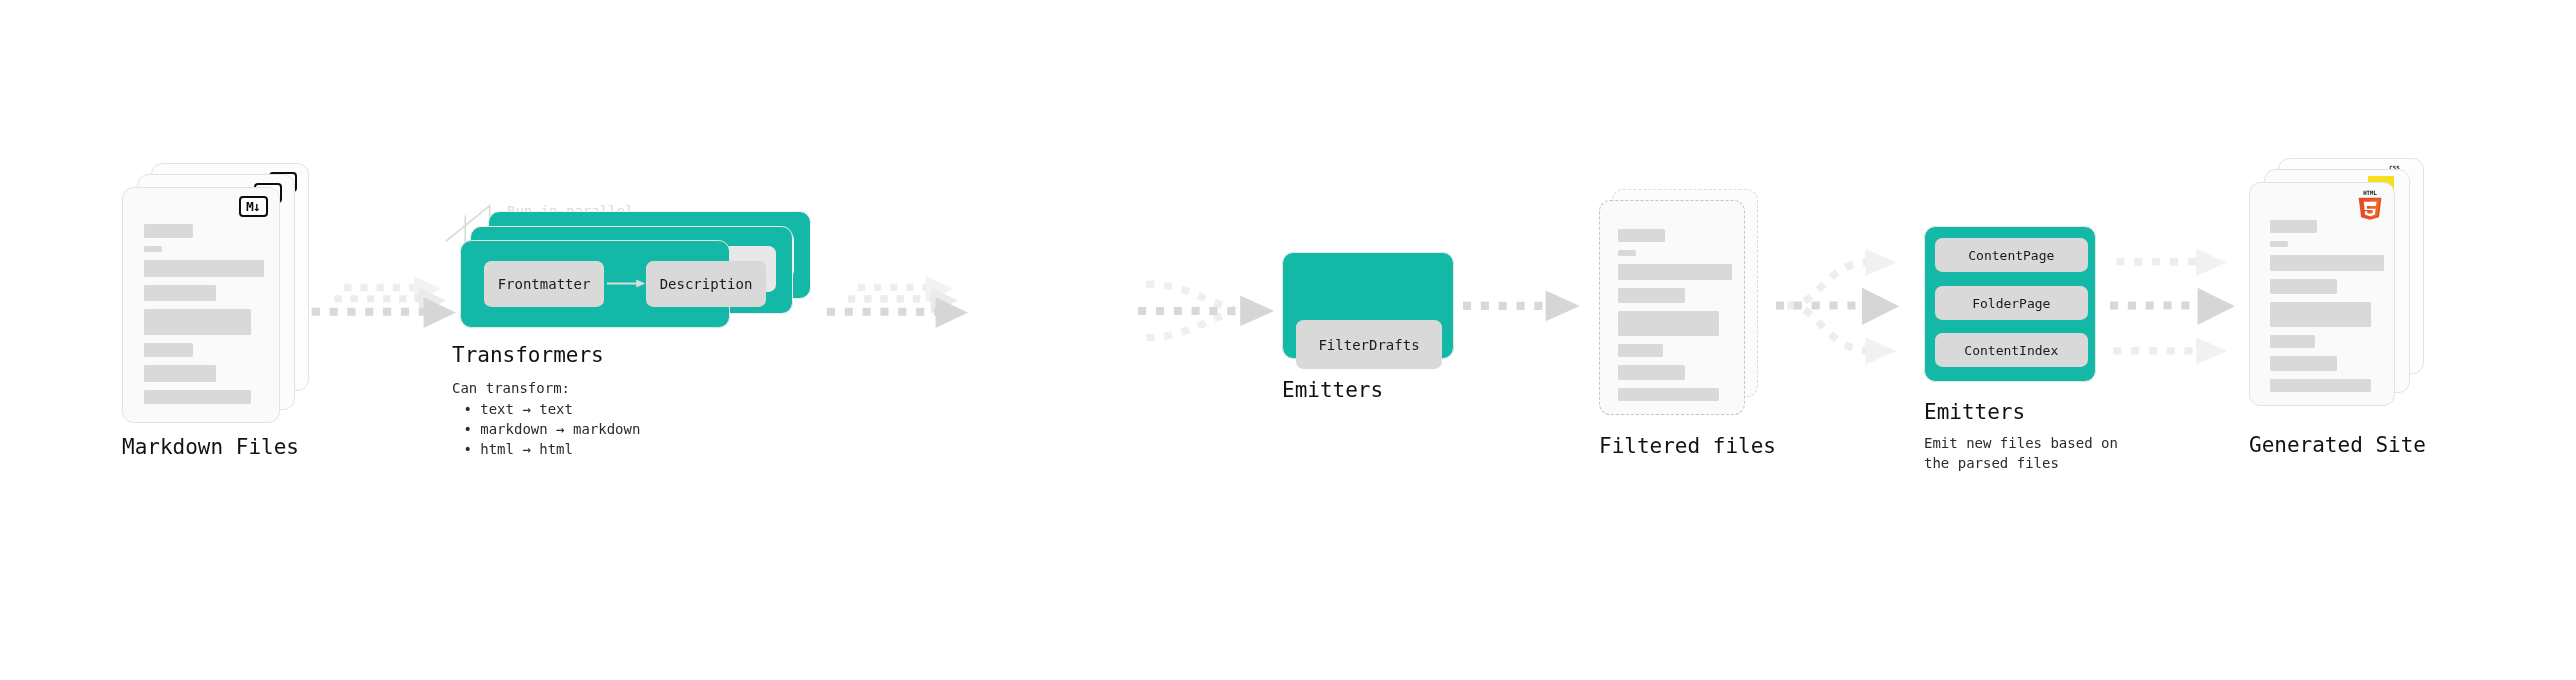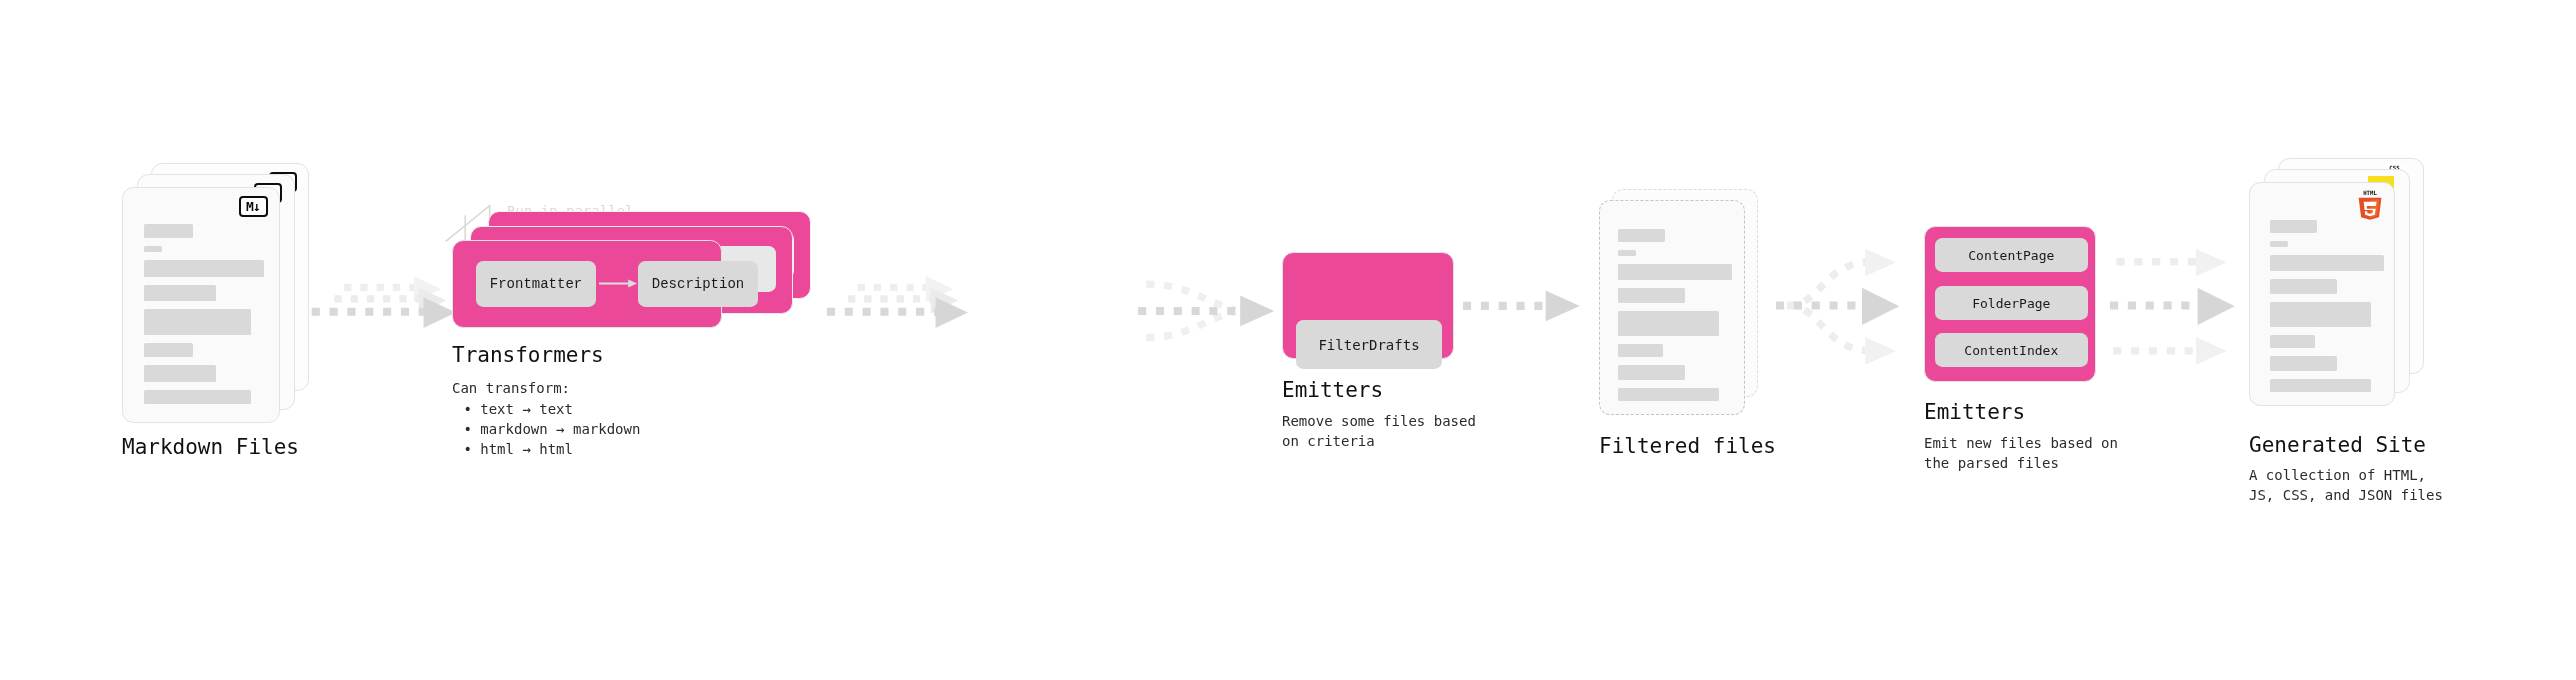--- a/index.html
+++ b/index.html
@@ -82,21 +82,21 @@
     position: absolute;
     background: #f7df1e;
   }
   .badge-html5 { position: absolute; }
 
   
   .group-box {
     position: absolute;
     border: 1.2px solid #e4e4e4;
     border-radius: 11.4px;
-    background: #ec4899;
+    background: #14b8a6;
     box-sizing: border-box;
     text-align: right;
   }
   .chip {
     position: absolute;
     background: #d9d9d9;
     border-radius: 7.3px;
     display: flex;
     align-items: center;
     justify-content: center;
@@ -207,21 +207,21 @@
 
     <div class="group-box" style="left:18px; top:32.5px; width:323px; height:88px; border-color:#ededed;">
       <div class="chip" style="left:23px; top:19.5px; width:120px; height:46px; background:#e8e8e8; font-size:14px;"></div>
       <div class="chip" style="left:185px; top:19.5px; width:120px; height:46px; background:#e8e8e8; font-size:14px;"></div>
       <svg class="abs-svg" style="left:146px; top:36px;" width="39" height="13" viewBox="0 0 48 16">
         <line x1="0" y1="8" x2="38" y2="8" stroke="#e6e6e6" stroke-width="2.5"></line>
         <polygon points="36,3 47,8 36,13" fill="#e6e6e6"></polygon>
       </svg>
     </div>
 
-    <div class="group-box" style="left:0px; top:47px; width:270px; height:88px;font-family:Liberation Mono, monospace;">
+    <div class="group-box" style="left:8px; top:47px; width:270px; height:88px;">
       <div class="chip" style="left:23px; top:19.5px; width:120px; height:46px; font-size:14px;">Frontmatter</div>
       <div class="chip" style="left:185px; top:19.5px; width:120px; height:46px; font-size:14px;">Description</div>
       <svg class="abs-svg" style="left:146px; top:36px;" width="39" height="13" viewBox="0 0 48 16">
         <line x1="0" y1="8" x2="38" y2="8" stroke="#dcdcdc" stroke-width="2.5"></line>
         <polygon points="36,3 47,8 36,13" fill="#dcdcdc"></polygon>
       </svg>
     </div>
 
     <div class="title" style="left:0px; top:150px;">Transformers</div>
     <div class="subtitle" style="left:0px; top:185px;">Can transform:</div>
@@ -251,22 +251,20 @@
     <path d="M 10 86 C 60 86, 80 64, 120 54" stroke="#efefef" stroke-width="9" stroke-dasharray="10 12" fill="none"></path>
     <line x1="0" y1="53" x2="128" y2="53" stroke="#d8d8d8" stroke-width="10" stroke-dasharray="10 12"></line>
     <polygon points="126,34 168,53 126,72" fill="#d6d6d6"></polygon>
   </svg>
 
   <div class="node" style="left:1282px; top:252px;">
     <div class="group-box" style="left:0px; top:0px; width:172px; height:107px; position:relative;">
       <div class="chip" style="left:13px; top:24.4px; width:146px; height:49px; font-size:14px;margin-top:43px;">FilterDrafts</div>
     </div>
     <div class="title" style="left:0px; top:126px;">Emitters</div>
-    <div class="subtitle" style="left:0px; top:159px;">Remove some files based
-on criteria</div>
   </div>
 
   <svg class="abs-svg" style="left:1463px; top:288px;" width="120" height="39" viewBox="0 0 148 48">
     <line x1="0" y1="22" x2="104" y2="22" stroke="#d8d8d8" stroke-width="10" stroke-dasharray="10 12"></line>
     <polygon points="102,3 144,22 102,41" fill="#d6d6d6"></polygon>
   </svg>
 
   <div class="node" style="left:1599px; top:189px;">
     <div class="card-stack" style="width:179px; height:236px;">
       <div class="card dashed" style="left:13px; top:0px; width:146px; height:208px; border-color:#dcdcdc; background:#fcfcfc;"></div>
@@ -340,18 +338,16 @@
           <div class="line" style="width:67px; height:15.4px;"></div>
           <div class="line" style="width:101px; height:24.4px;"></div>
           <div class="line" style="width:45px; height:13px;"></div>
           <div class="line" style="width:67px; height:15.4px;"></div>
           <div class="line" style="width:101px; height:13px;"></div>
         </div>
       </div>
 
     </div>
     <div class="title" style="left:0px; top:275px;">Generated Site</div>
-    <div class="subtitle" style="left:0px; top:307px;">A collection of HTML,
-JS, CSS, and JSON files</div>
   </div>
 
 </div>
 
 
 </body></html>

